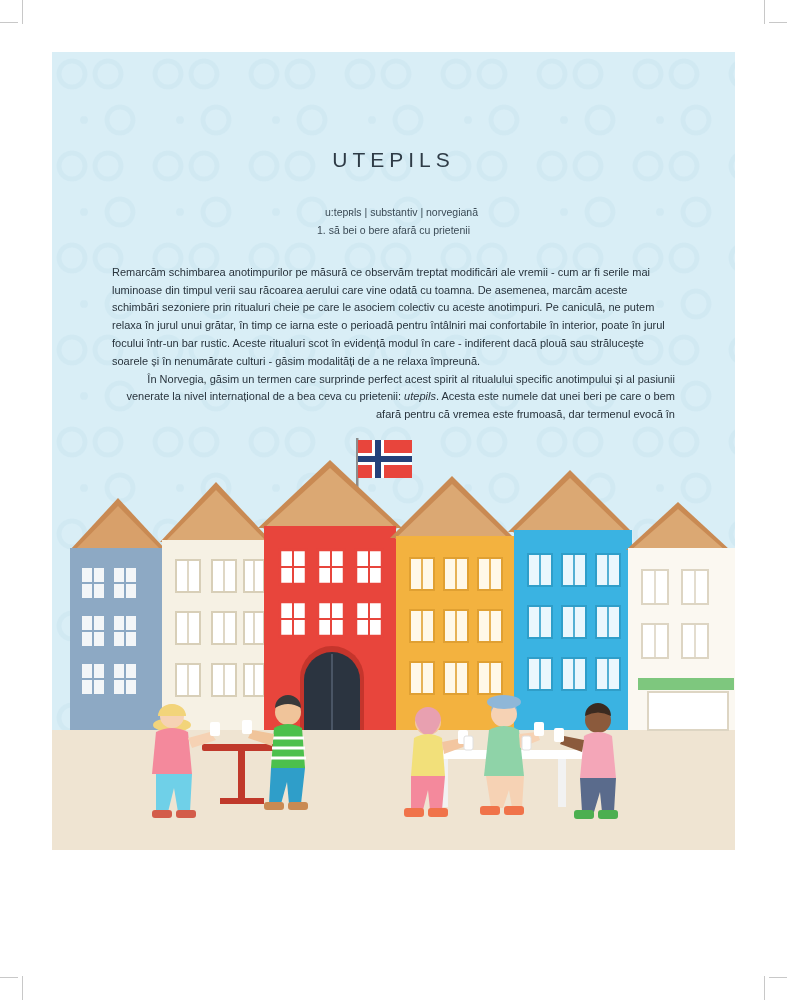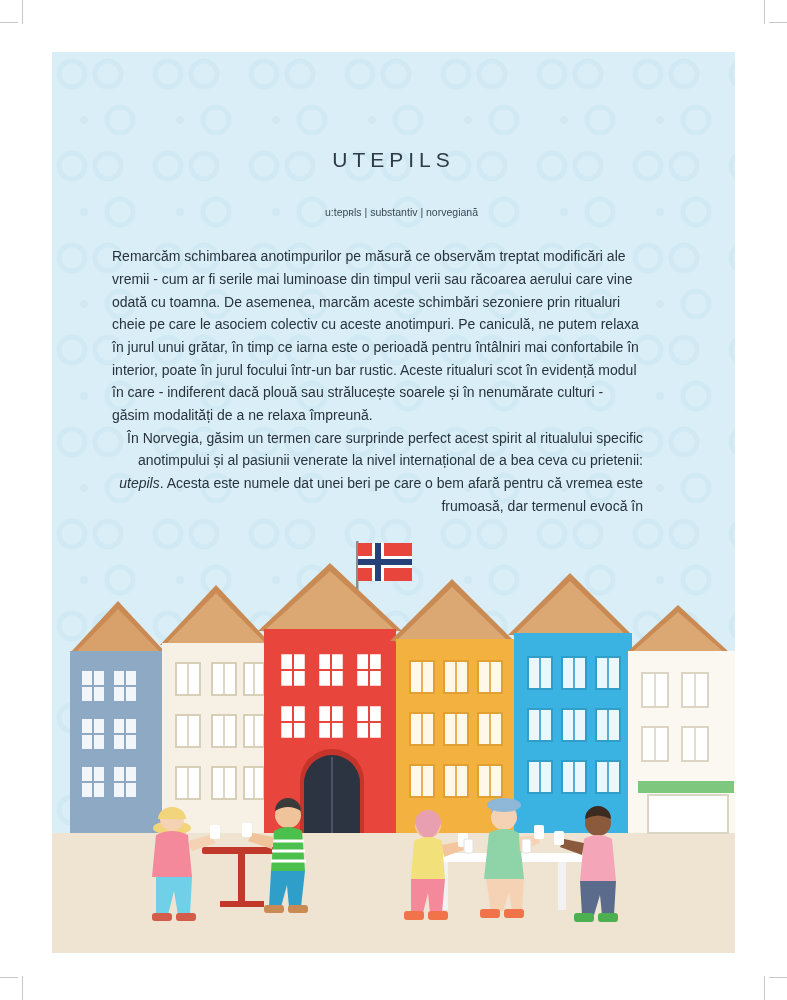--- a/index.html
+++ b/index.html
@@ -35,21 +35,21 @@
   .cm-h-top2  { right: 0;    top: 22px; width: 18px; height: 1px; }
   .cm-h-bot   { left: 0;     bottom: 22px; width: 18px; height: 1px; }
   .cm-h-bot2  { right: 0;    bottom: 22px; width: 18px; height: 1px; }
 
   
   .sheet {
     position: absolute;
     left: 52px;
     top: 52px;
     width: 683px;
-    height: 901px;
+    height: 798px;
     background: #d9eef6;
     overflow: hidden;
   }
 
   
   .watermark {
     position: absolute;
     inset: 0;
     opacity: 0.5;
     pointer-events: none;
@@ -79,22 +79,22 @@
     line-height: 1.75;
     padding-left: 16px;
   }
   .defn {
     text-align: center;
     font-size: 10.5px;
     color: #3b4a55;
     line-height: 1.75;
   }
   .body-copy {
-    margin: 24px 92px 0 60px;
-    font-size: 14px;
+    margin: 24px 60px 0 60px;
+    font-size: 11px;
     line-height: 1.62;
     color: #28333c;
     text-align: left;
   }
   .body-copy p { margin: 0; }
   .body-copy p.indent { text-indent: 15px; text-align: right; }
   .body-copy em { font-style: italic; }
 
   
   .illo {
@@ -398,20 +398,21 @@
         <g fill="#ffffff" stroke="#e0e0e0" stroke-width="1">
           <rect x="412" y="316" width="9" height="14" rx="2"></rect>
           <rect x="470" y="316" width="9" height="14" rx="2"></rect>
         </g>
       </g>
     </svg>
 
     <div class="text-area">
       <h1 class="title">UTEPILS</h1>
       <div class="pron">u:tepʀls | substantiv | norvegiană</div>
+      <div class="defn">1. să bei o bere afară cu prietenii</div>
       <div class="body-copy">
         <p>Remarcăm schimbarea anotimpurilor pe măsură ce observăm treptat modificări ale vremii - cum ar fi serile mai luminoase din timpul verii sau răcoarea aerului care vine odată cu toamna. De asemenea, marcăm aceste schimbări sezoniere prin ritualuri cheie pe care le asociem colectiv cu aceste anotimpuri. Pe caniculă, ne putem relaxa în jurul unui grătar, în timp ce iarna este o perioadă pentru întâlniri mai confortabile în interior, poate în jurul focului într-un bar rustic. Aceste ritualuri scot în evidență modul în care - indiferent dacă plouă sau strălucește soarele și în nenumărate culturi - găsim modalități de a ne relaxa împreună.</p>
         <p class="indent">În Norvegia, găsim un termen care surprinde perfect acest spirit al ritualului specific anotimpului și al pasiunii venerate la nivel internațional de a bea ceva cu prietenii: <em>utepils</em>. Acesta este numele dat unei beri pe care o bem afară pentru că vremea este frumoasă, dar termenul evocă în</p>
       </div>
     </div>
 
   </div>
 </div>
 
 </body></html>

